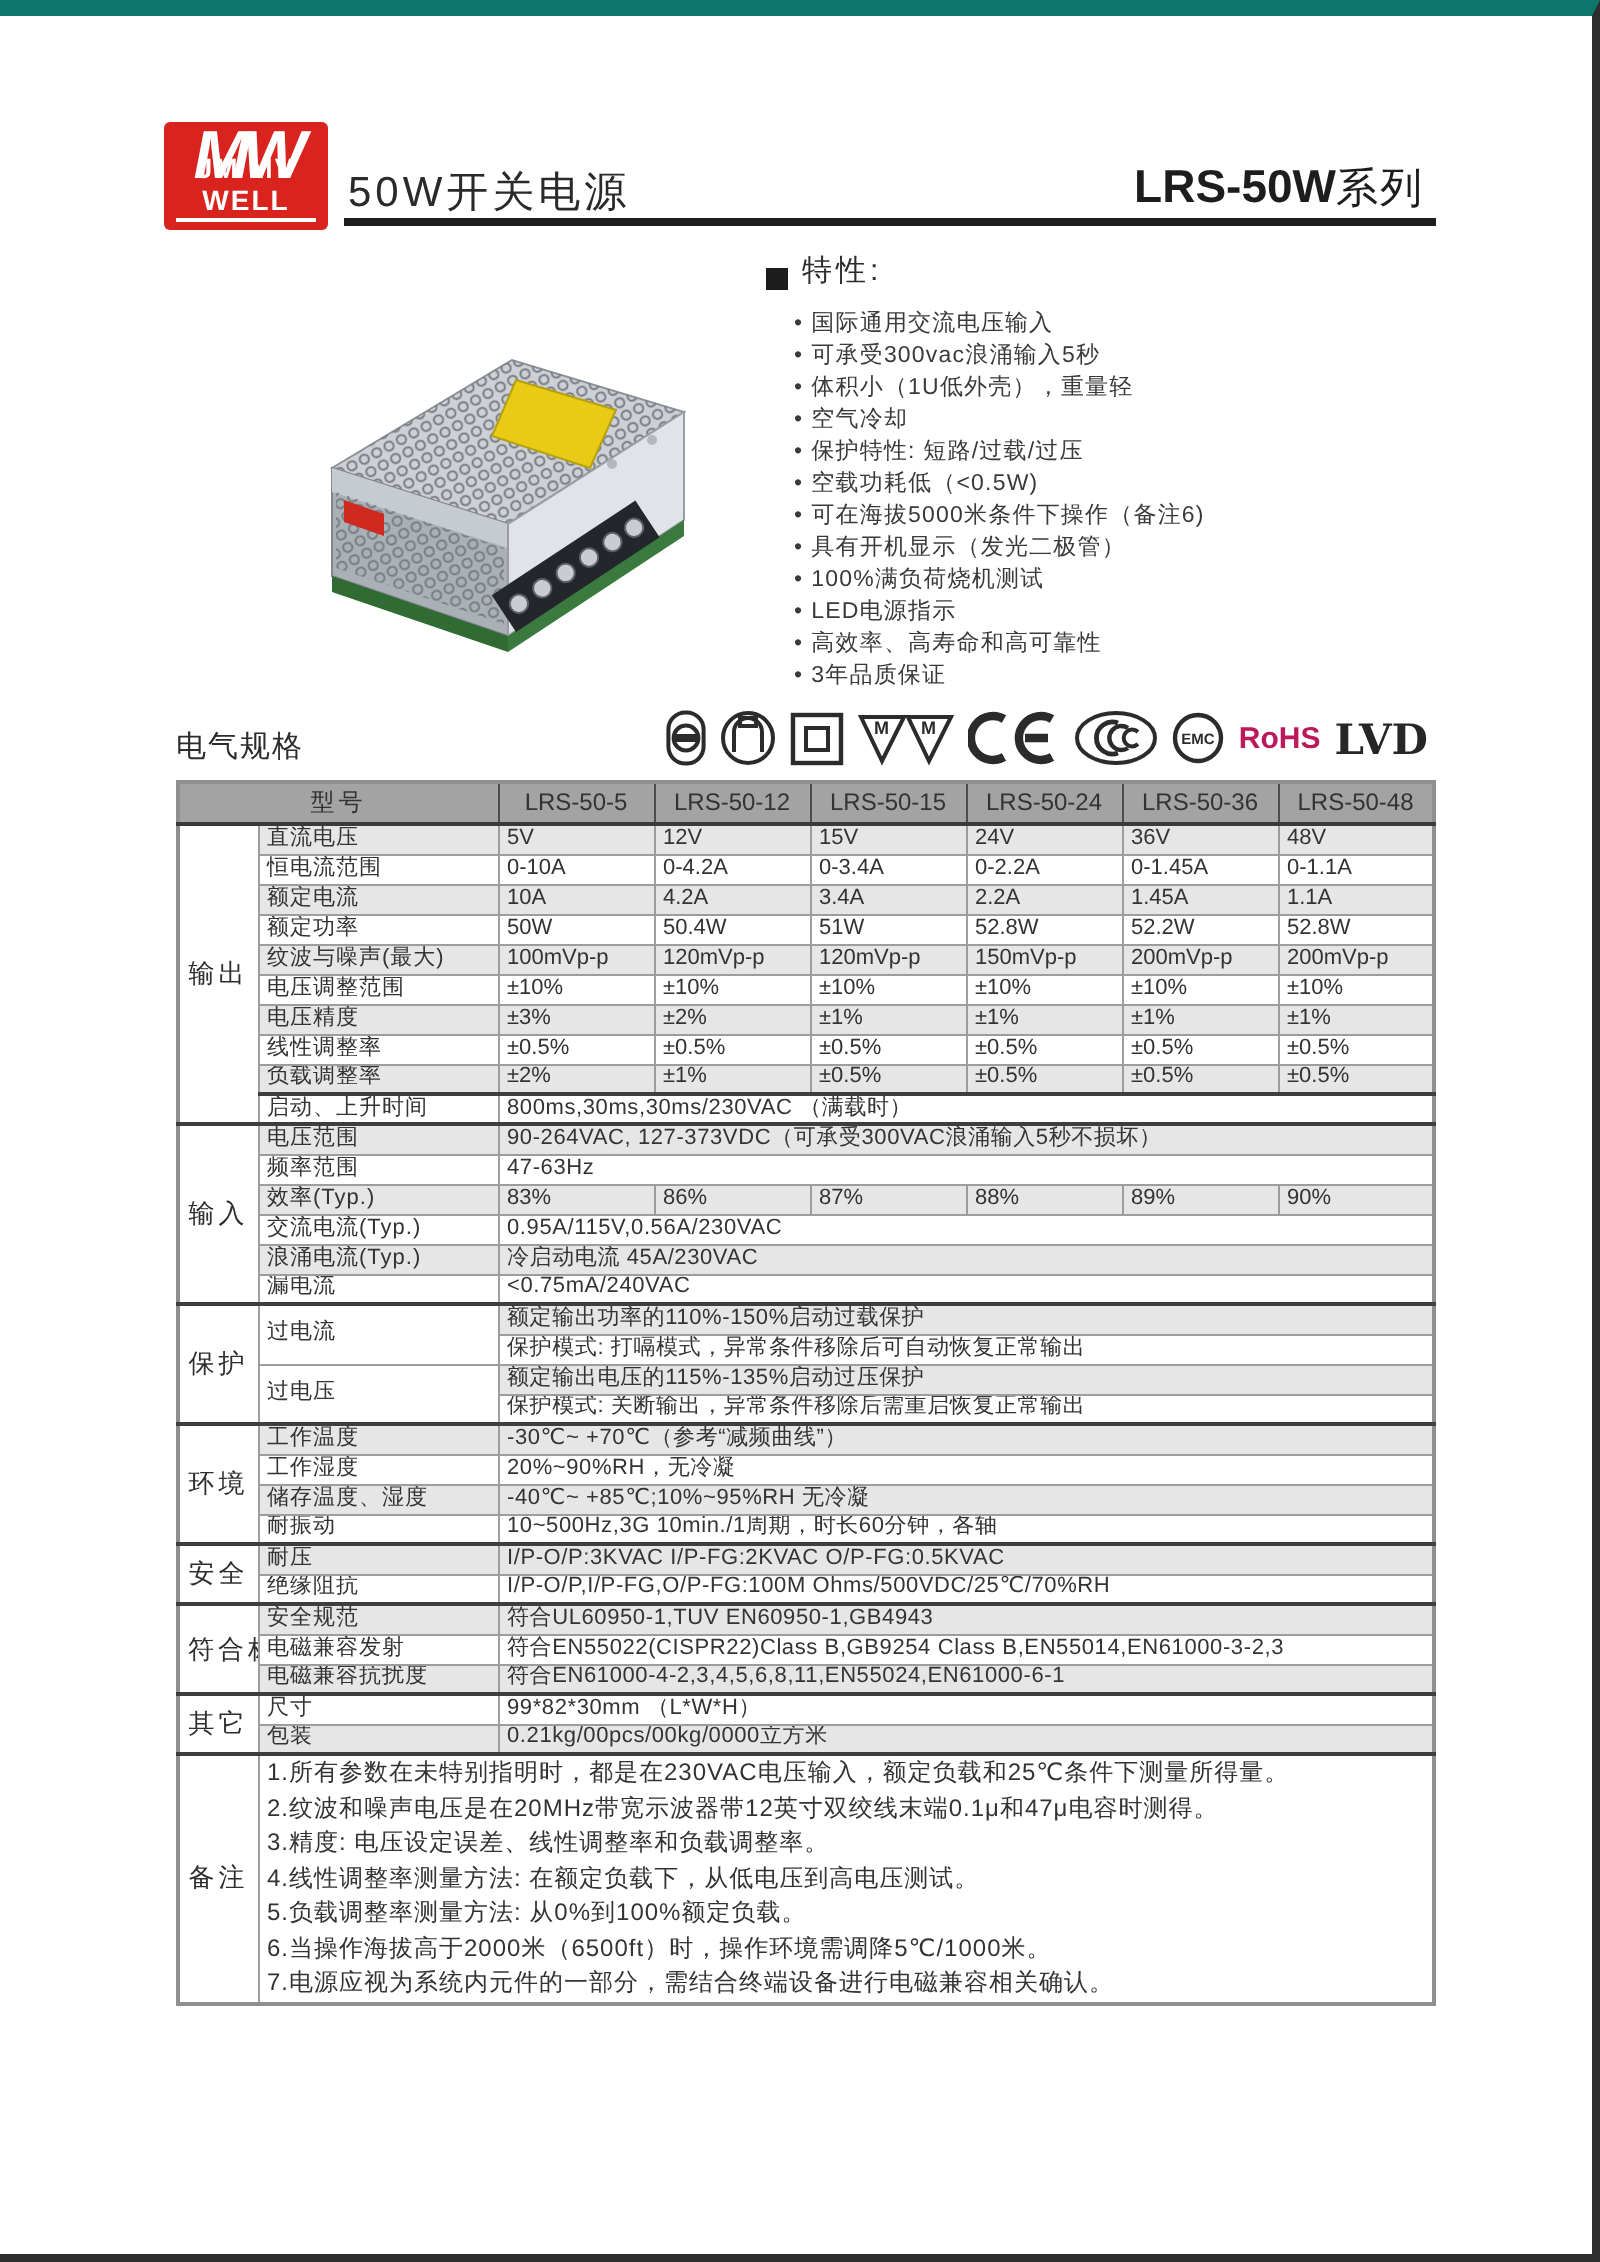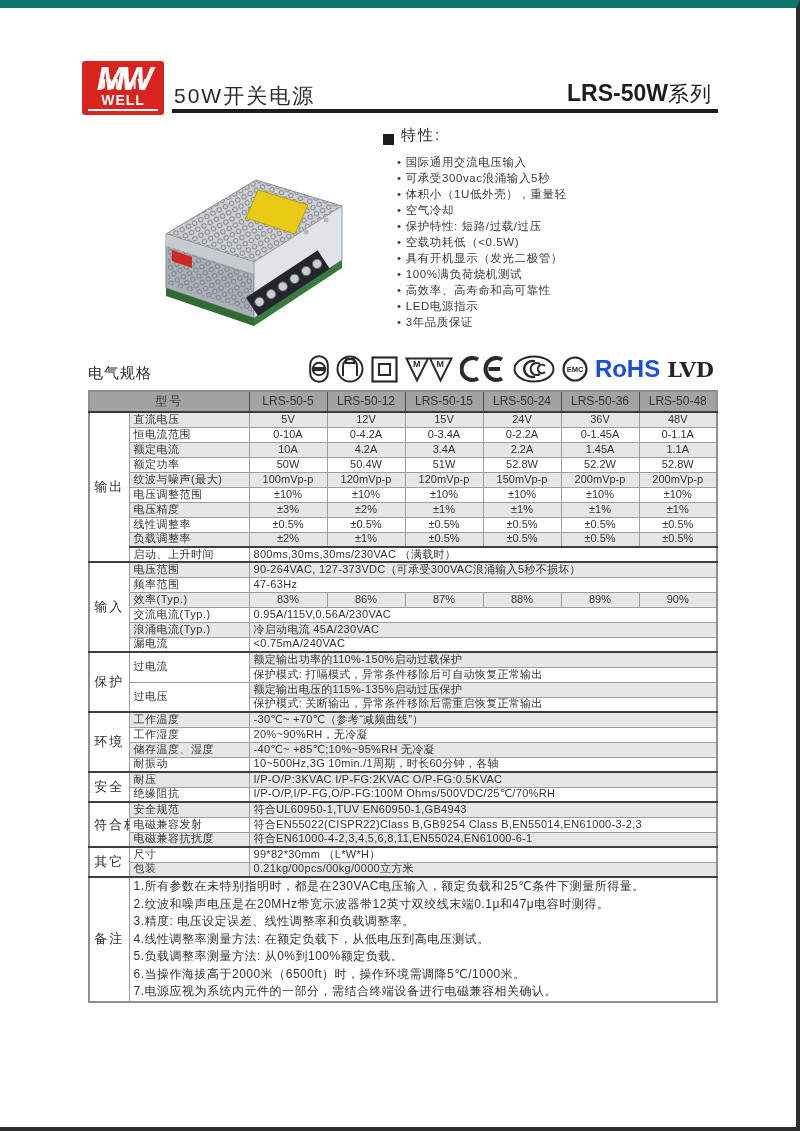--- a/index.html
+++ b/index.html
@@ -23,35 +23,35 @@
   
   .features{position:absolute;left:383px;top:118px;width:340px;}
   .features .head{display:flex;align-items:flex-end;font-size:15px;color:#2c2c2c;letter-spacing:2px;}
   .features .sq{width:11px;height:11px;background:#1c1c1c;margin-right:7px;}
   .features ul{list-style:none;margin:9px 0 0 14px;padding:0;}
   .features li{font-size:11.5px;line-height:16px;color:#3a3a3a;letter-spacing:0.6px;white-space:nowrap;}
   .features li::before{content:"•";margin-right:4px;}
   
   .certs{position:absolute;right:82px;top:347px;display:flex;align-items:center;gap:7px;}
   .certs svg{display:block;}
-  .rohs{font-size:24px;font-weight:bold;color:#1d4ed8;letter-spacing:0;}
+  .rohs{font-size:15px;font-weight:bold;color:#be185d;letter-spacing:0;}
   .lvd{font-size:21px;font-weight:bold;font-family:"DejaVu Serif","Liberation Serif",serif;color:#262626;}
   .emc-txt{font-size:7.5px;font-weight:bold;}
   
   .spec-title{position:absolute;left:88px;top:356px;font-size:15px;color:#2c2c2c;letter-spacing:1px;}
   .tablewrap{position:absolute;left:88px;top:382px;}
   table.spec{border-collapse:collapse;table-layout:fixed;width:630px;font-size:11px;color:#333;border:2px solid #8f8f8f;}
   table.spec td,table.spec th{border:1px solid #9d9d9d;padding:0 4px;height:15px;line-height:1.05;
     font-weight:normal;overflow:hidden;white-space:nowrap;box-sizing:border-box;}
   tr.head-row th{height:21px;border-color:#4c4c4c;border-bottom:2px solid #3a3a3a;font-size:12px;text-align:center;background:#a3a3a3;}
   th.corner{text-align:left;font-size:13px;padding-left:6px;letter-spacing:2px;}
   td.group-cell{background:#fff;text-align:center;vertical-align:middle;font-size:13px;letter-spacing:2px;
     white-space:normal;line-height:1.3;color:#2e2e2e;}
   td.row-label{text-align:left;letter-spacing:0.5px;}
-  td.val{text-align:center;margin-top:14px;}
+  td.val{margin-top:14px;}
   td.spanv{text-align:left;letter-spacing:0.3px;}
   td.shaded{background:#e6e6e6;}
   tr.sec-top td{border-top:2px solid #3e3e3e;}
   tr.sub-top td{border-top:2px solid #3e3e3e;}
   td.notes-cell{vertical-align:top;white-space:normal;padding:7px 8px;height:158px;margin-top:16px;}
   td.notes-cell .note-line{font-size:12px;line-height:17.5px;letter-spacing:0.5px;color:#333;}
   
   .photo{position:absolute;left:138px;top:146px;}
 </style>
 </head>
@@ -115,24 +115,25 @@
       <span class="sq"></span>
       <span>特性:</span>
     </div>
     <ul>
         <li>国际通用交流电压输入</li>
         <li>可承受300vac浪涌输入5秒</li>
         <li>体积小（1U低外壳），重量轻</li>
         <li>空气冷却</li>
         <li>保护特性: 短路/过载/过压</li>
         <li>空载功耗低（&lt;0.5W)</li>
+        <li>可在海拔5000米条件下操作（备注6)</li>
         <li>具有开机显示（发光二极管）</li>
         <li>100%满负荷烧机测试</li>
+        <li>LED电源指示</li>
         <li>高效率、高寿命和高可靠性</li>
-        <li>LED电源指示</li>
         <li>3年品质保证</li>
       </ul>
   </div>
 
   <div class="certs">
     <svg width="20" height="28" viewBox="0 0 20 28">
       <rect x="1.2" y="1.2" width="17.6" height="25.6" rx="8.5" fill="none" stroke="#2b2b2b" stroke-width="2"></rect>
       <circle cx="10" cy="14" r="6.2" fill="none" stroke="#2b2b2b" stroke-width="2"></circle>
       <rect x="3.5" y="12" width="13" height="4" fill="#2b2b2b"></rect>
     </svg>

